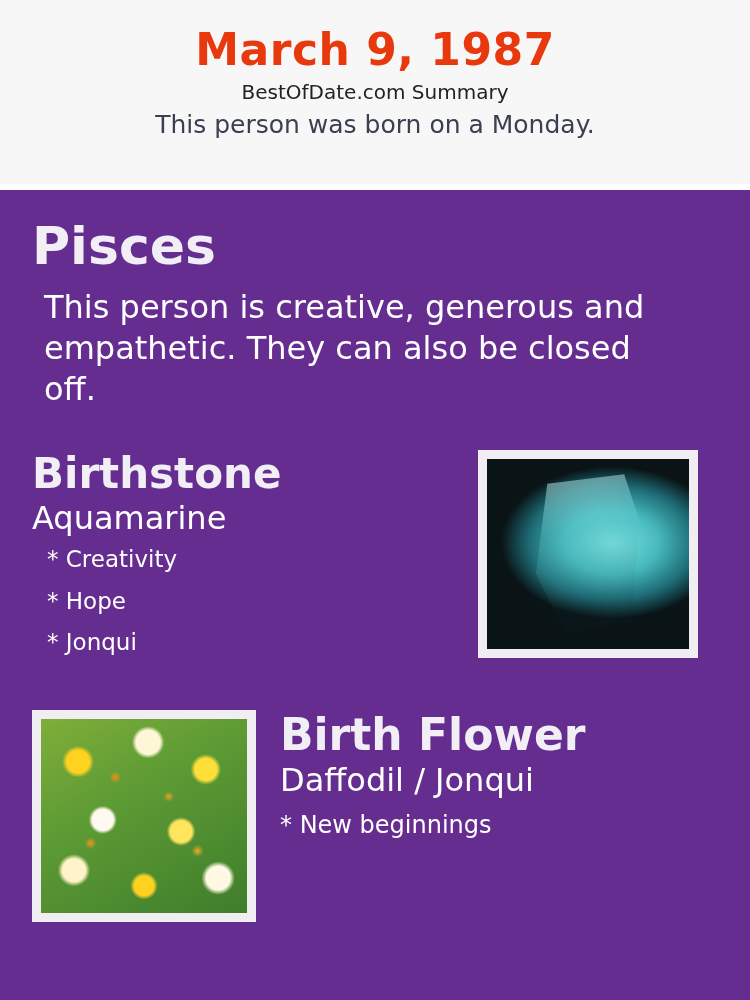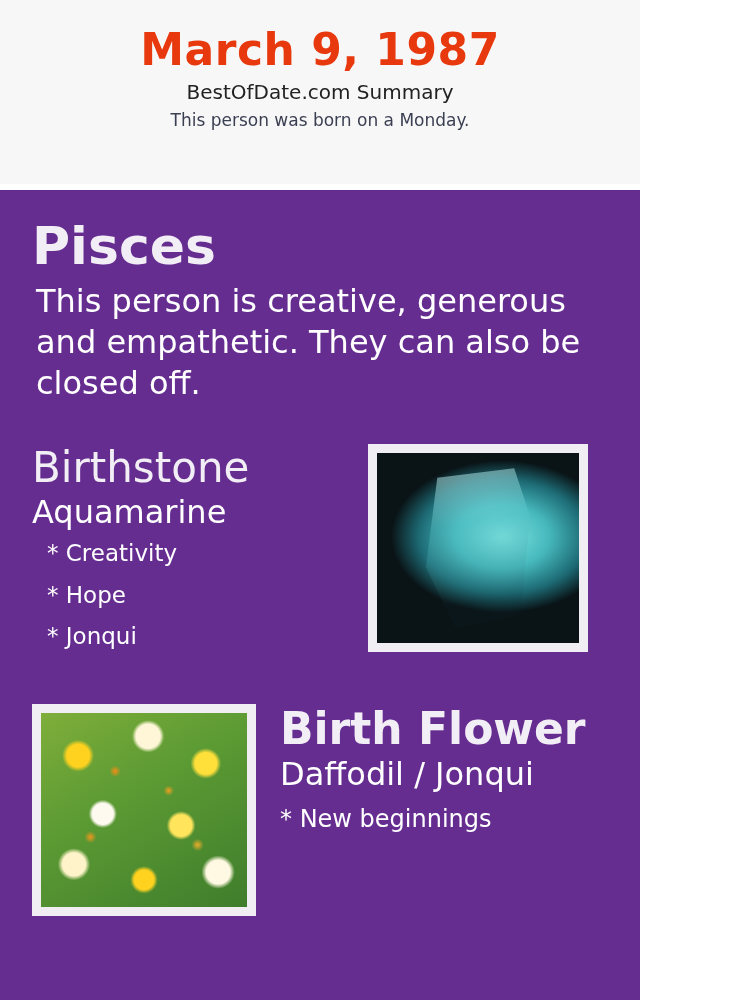--- a/index.html
+++ b/index.html
@@ -7,21 +7,21 @@
     padding: 0;
   }
   body {
     width: 750px;
     height: 1000px;
     background: #ffffff;
     font-family: "DejaVu Sans", "Liberation Sans", sans-serif;
     overflow: hidden;
   }
   .page {
-    width: 640px;
+    width: 750px;
     height: 1000px;
     position: relative;
     background: #22c55e;
   }
 
   
   .header {
     background: #f7f7f7;
     padding: 22px 20px 18px 20px;
     text-align: center;
@@ -37,21 +37,21 @@
     letter-spacing: 0.5px;
   }
   .header-subtitle {
     color: #222222;
     font-size: 20px;
     line-height: 1.2;
     margin: 0 0 6px 0;
   }
   .header-note {
     color: #3b3f52;
-    font-size: 17px;
+    font-size: 25px;
     line-height: 1.2;
     margin: 0;
   }
 
   .divider {
     height: 6px;
     background: #ffffff;
     width: 100%;
   }
 
@@ -69,36 +69,36 @@
     font-size: 52px;
     font-weight: bold;
     color: #f2eef5;
     margin: 10px 0 6px 0;
     line-height: 1.1;
   }
   .sign-desc {
     font-size: 32px;
     color: #ffffff;
     line-height: 1.28;
-    margin: 4px;
+    margin: 12px;
     max-width: 680px;
   }
 
   
   .stone-section {
     position: relative;
     margin-top: 40px;
     min-height: 230px;
   }
   .stone-text {
     width: 430px;
   }
   .section-title {
     font-size: 42px;
-    font-weight: normal;
+    font-weight: bold;
     color: #f2eef5;
     margin: 0 0 2px 0;
     line-height: 1.12;
   }
   .section-sub {
     font-size: 32px;
     color: #ffffff;
     margin: 0 0 10px 0;
     line-height: 1.2;
   }

